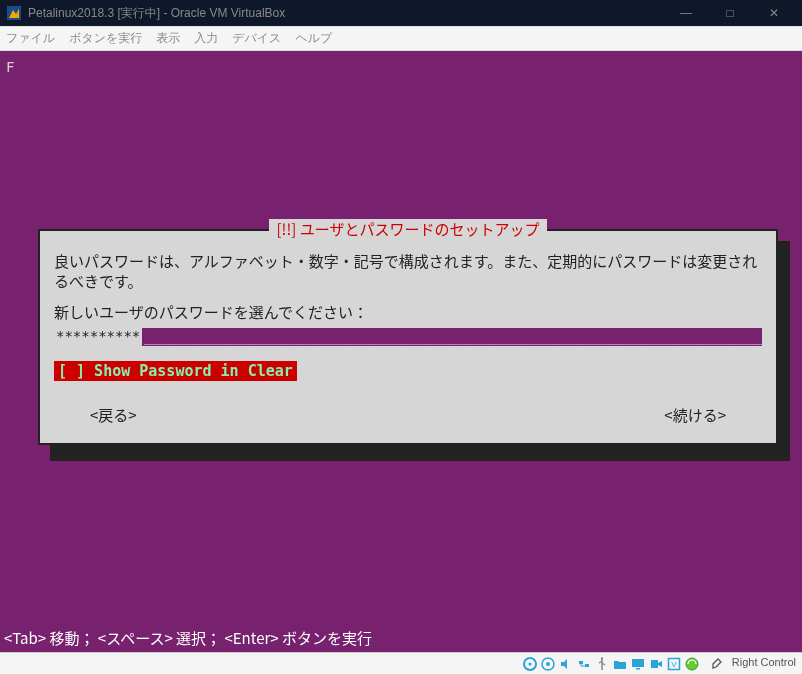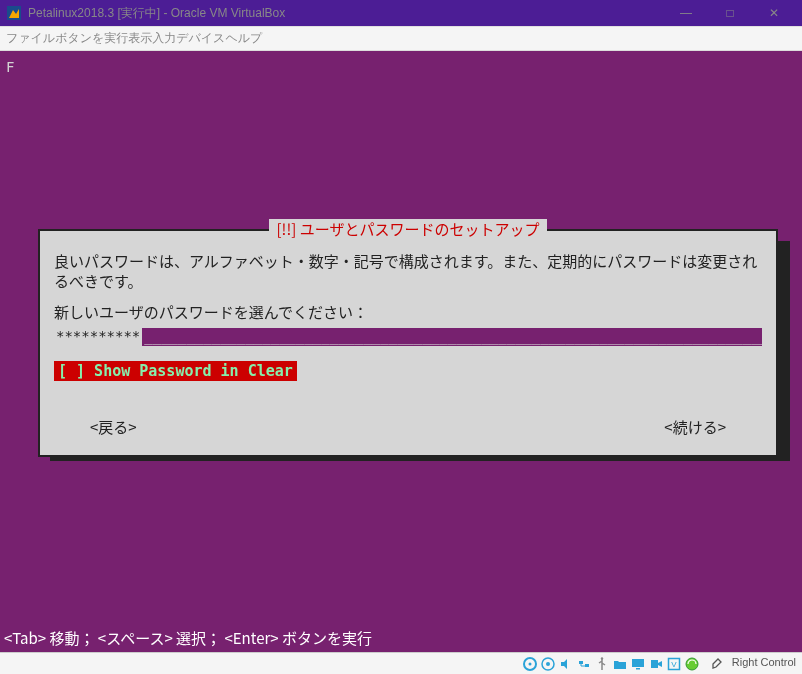--- a/index.html
+++ b/index.html
@@ -8,21 +8,21 @@
     background: #f0f0f0;
     width: 802px;
     height: 674px;
     overflow: hidden;
     display: flex;
     flex-direction: column;
   }
   
   .titlebar {
     height: 27px;
-    background: #4c1d95;
+    background: #0f172a;
     border-bottom: 1px solid #e0e0e0;
     display: flex;
     align-items: center;
     padding: 0 6px;
     font-size: 12px;
     color: #888;
   }
   .titlebar-icon {
     width: 16px;
     height: 16px;
@@ -47,20 +47,21 @@
   }
   
   .menubar {
     height: 24px;
     background: #f5f5f5;
     display: flex;
     align-items: center;
     padding: 0 6px;
     font-size: 12px;
     color: #888;
+    gap: 14px;
     border-bottom: 1px solid #dcdcdc;
   }
   
   .vm-screen {
     flex: 1;
     background: #77216f; 
     position: relative;
     font-family: monospace;
     color: #fff;
     overflow: hidden;
@@ -140,21 +141,21 @@
     color: #86efac;
     font-family: monospace;
     padding: 0 4px;
     margin: 0 4px 24px 4px;
     font-weight: bold;
   }
   .nav-row {
     display: flex;
     justify-content: space-between;
     padding: 0 40px;
-    margin-top: 12px;
+    margin-top: 0;
   }
   .nav-btn { color: #222; }
   
   .vm-bottombar {
     position: absolute;
     left: 4px;
     bottom: 4px;
     color: #fff;
     font-family: "MS Gothic", "Noto Sans CJK JP", monospace;
     font-size: 15px;

